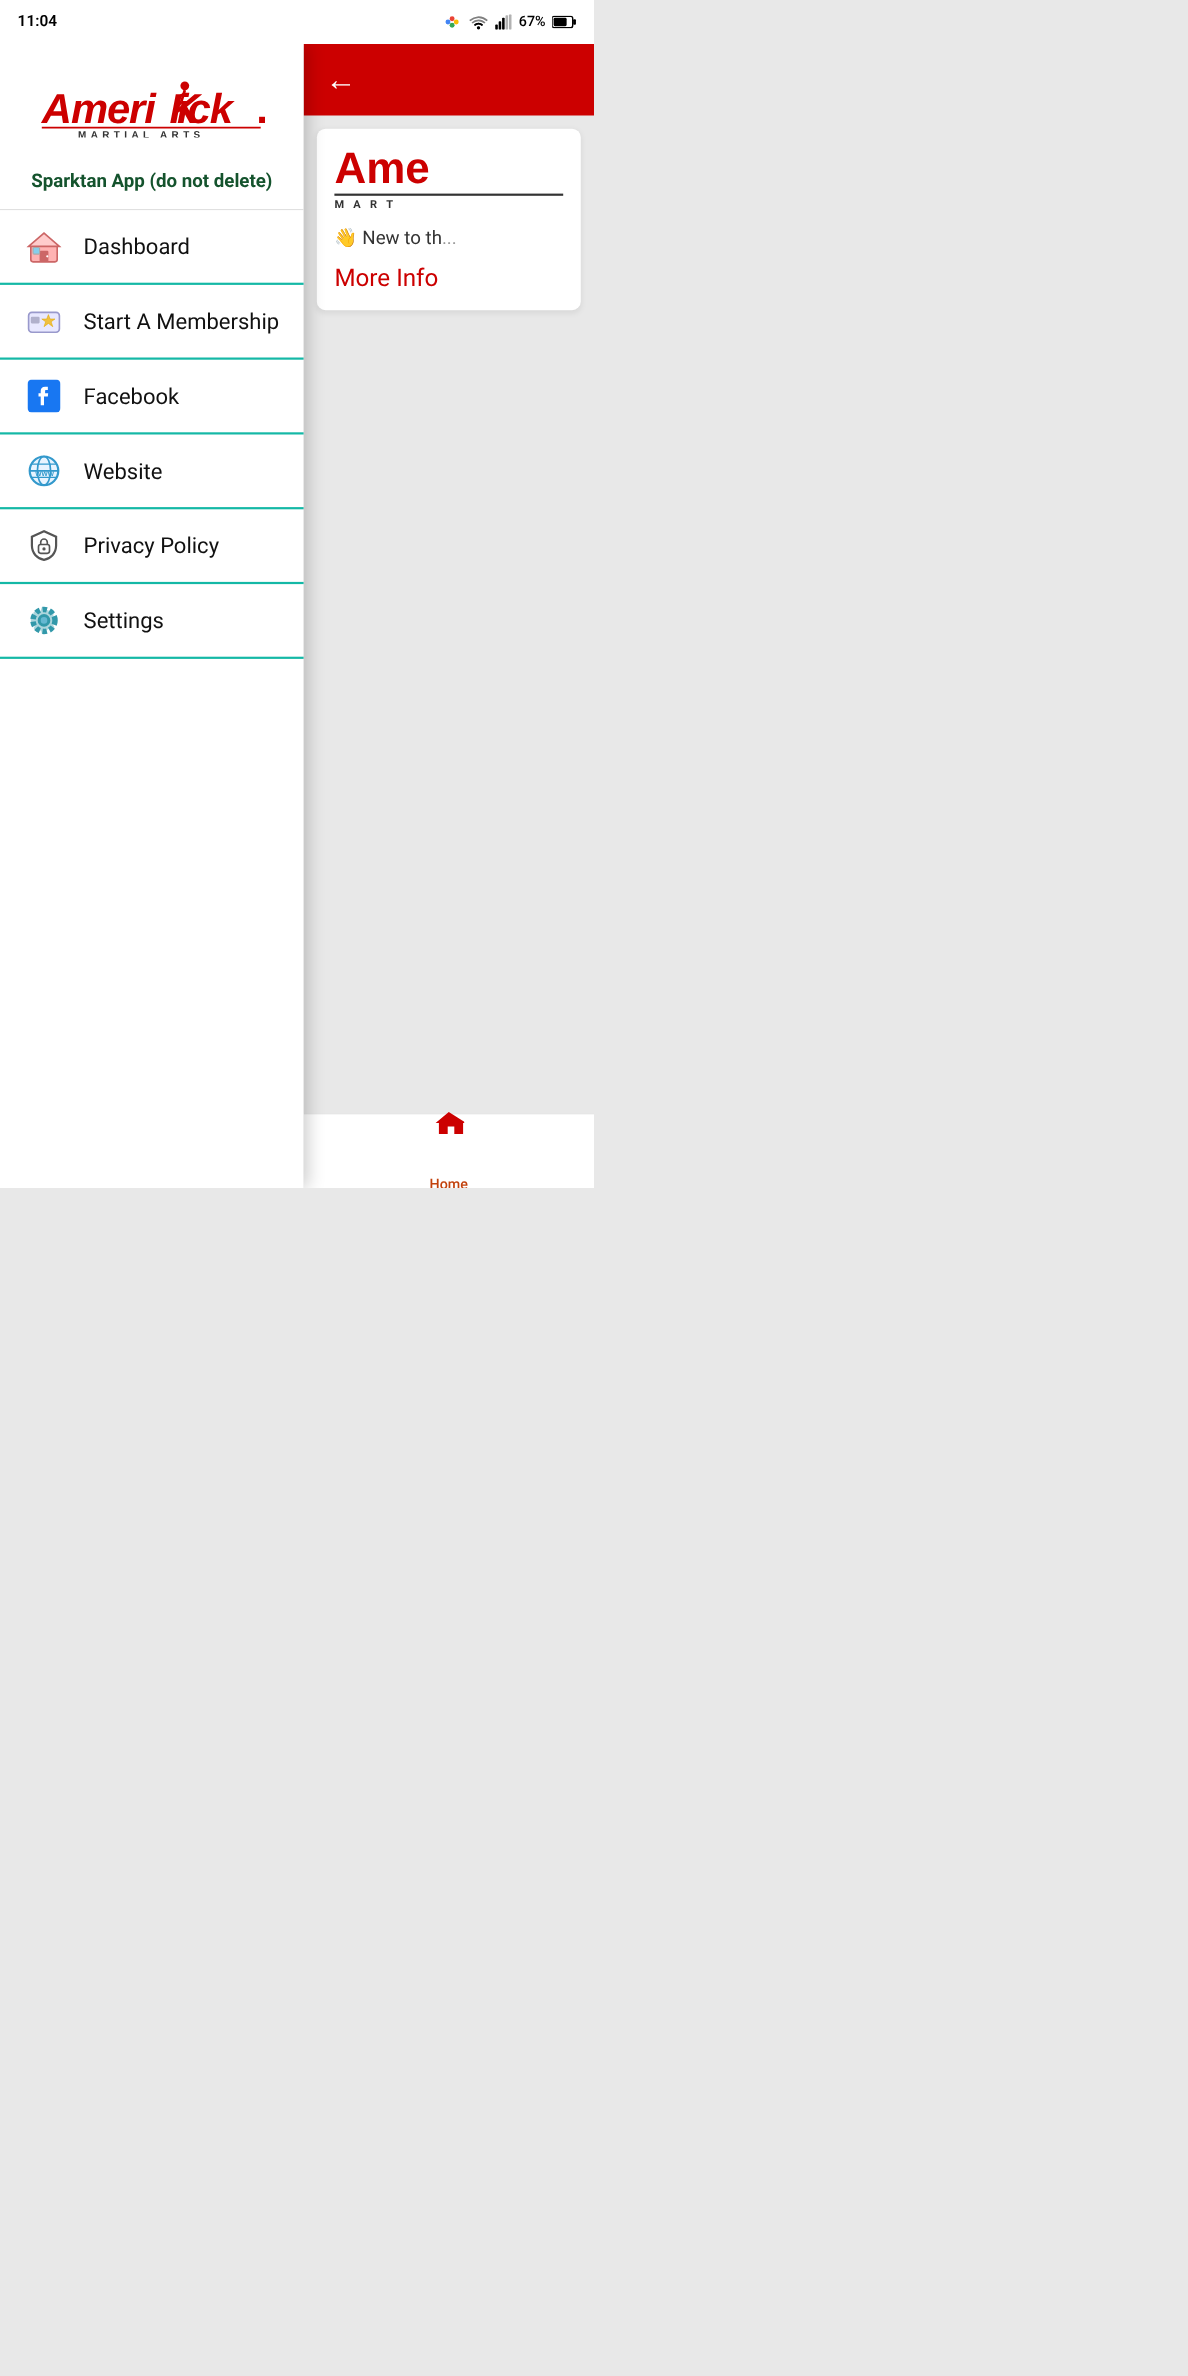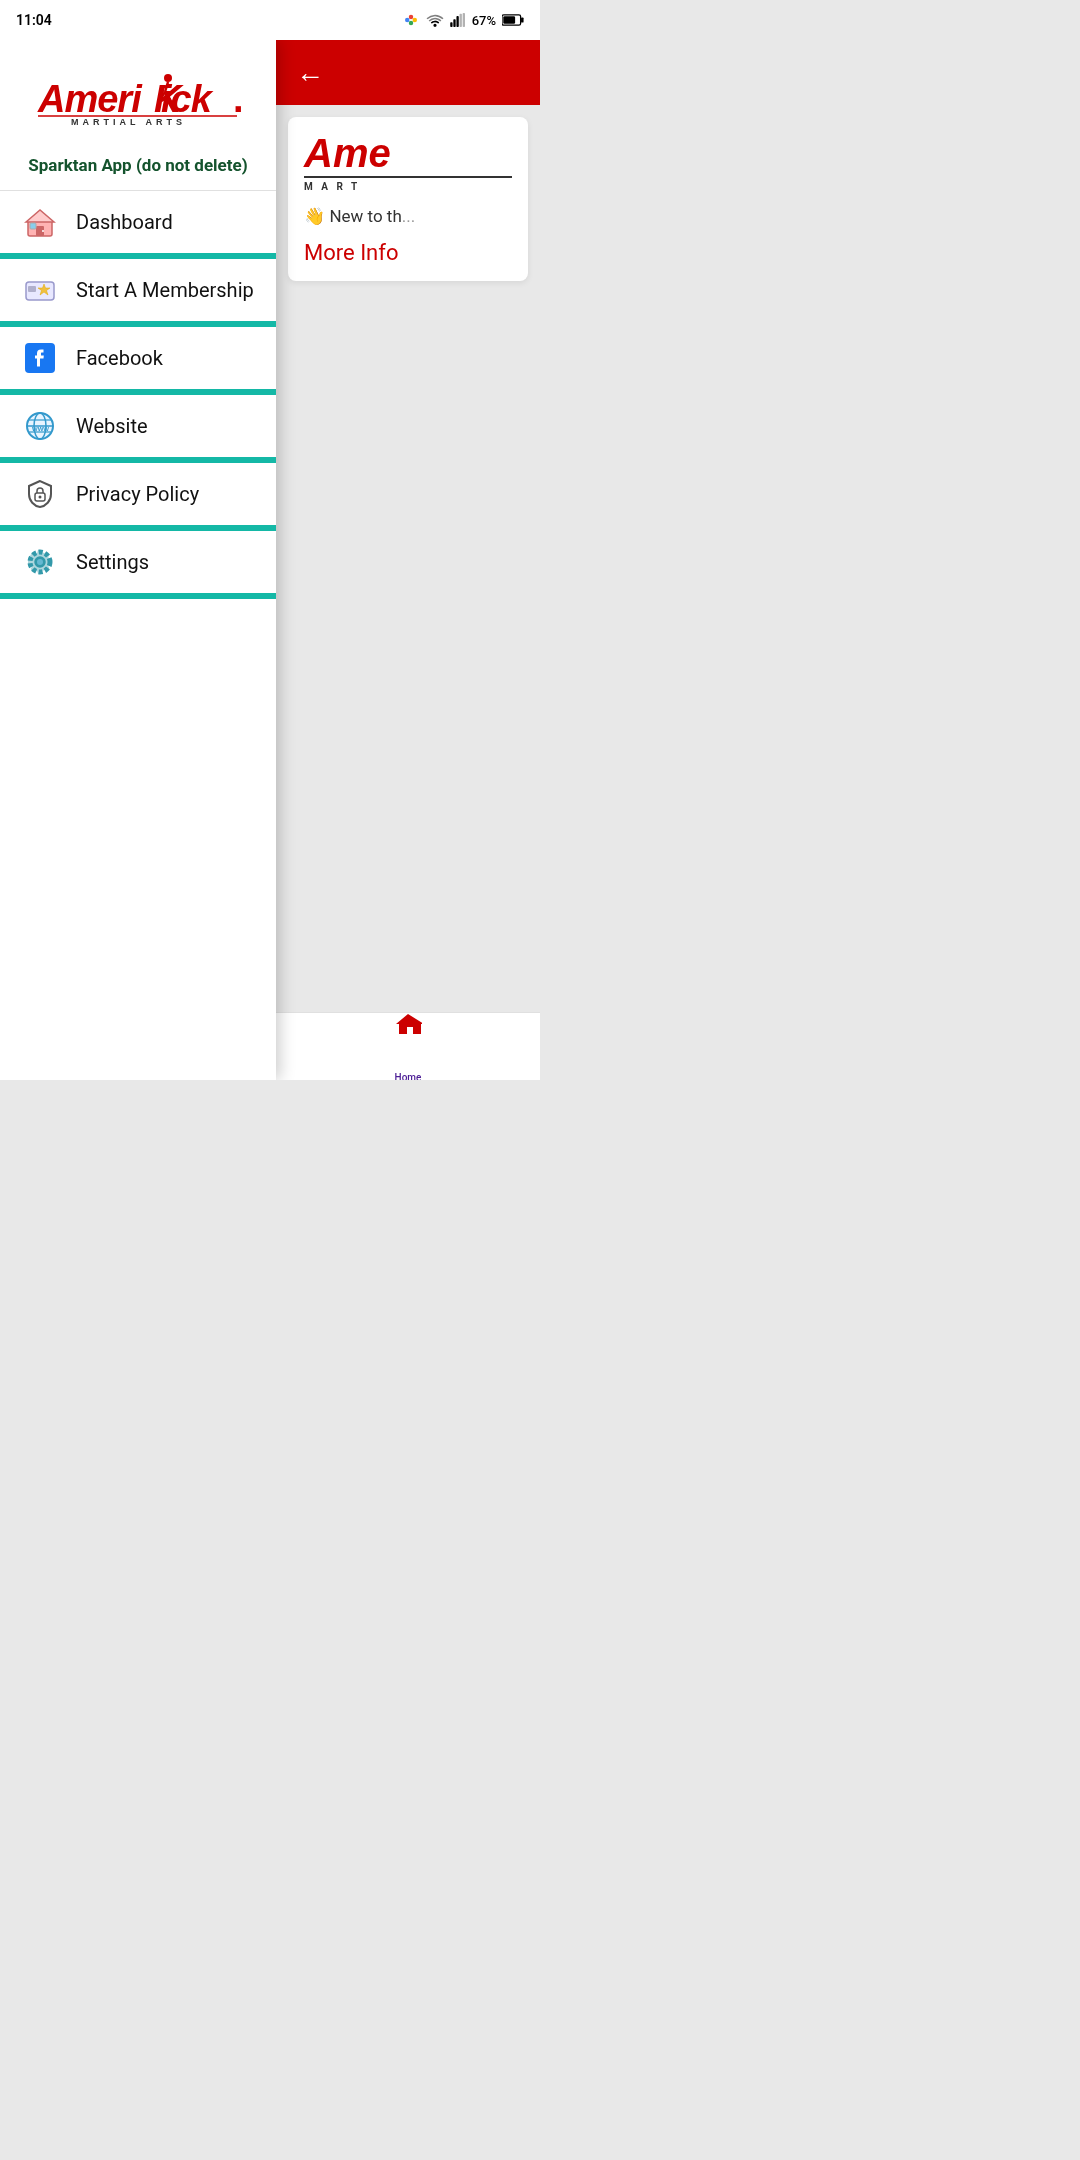--- a/index.html
+++ b/index.html
@@ -84,21 +84,21 @@
       background: #e0e0e0;
       margin: 0 0;
     }
 
     .drawer-item {
       display: flex;
       align-items: center;
       padding: 0 20px;
       height: 68px;
       cursor: pointer;
-      border-bottom: 6px solid #14b8a6;
+      border-bottom: 2px solid #14b8a6;
     }
 
     .item-icon {
       width: 40px;
       height: 40px;
       display: flex;
       align-items: center;
       justify-content: center;
       font-size: 26px;
       margin-right: 16px;
@@ -182,22 +182,22 @@
       gap: 4px;
       cursor: pointer;
     }
 
     .nav-icon {
       font-size: 26px;
       color: #cc0000;
     }
 
     .nav-label {
-      font-size: 10px;
-      color: #4c1d95;
+      font-size: 13px;
+      color: #c2410c;
       font-weight: 500;
       margin-top: 25px;
     }
 
     
     .amerikick-logo {
       display: flex;
       flex-direction: column;
       align-items: center;
     }
@@ -363,21 +363,21 @@
 
     <div class="right-header">
       <span class="back-icon">←</span>
     </div>
 
     <div class="right-content">
 
       <div class="content-card">
 
         <div class="card-logo-area">
-          <div style="font-size:40px; font-weight:900; font-style:italic; color:#cc0000; line-height:1; font-family: Arial Black, sans-serif;">
+          <div style="font-size:40px; font-weight:900; color:#cc0000; line-height:1; font-family: Arial Black, sans-serif;">
             <span>Ame</span>
           </div>
           <div style="height:2px; background:#333; margin:3px 0;"></div>
           <div style="font-size:10px; font-weight:700; letter-spacing:3px; color:#333;">M A R T</div>
         </div>
 
         <div style="font-size:17px; color:#333; margin-bottom:14px;">
           <span>👋</span>
           <span> New to th</span><span style="color:#999;">...</span>
         </div>

